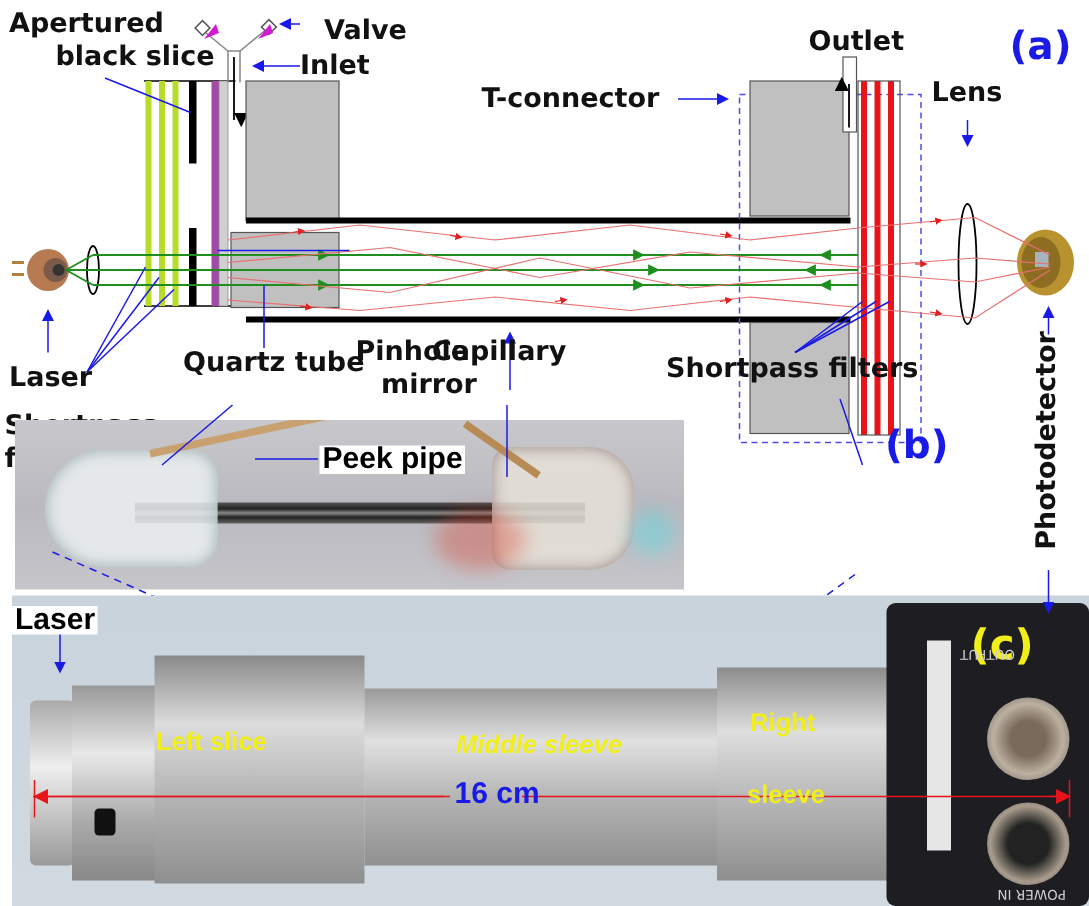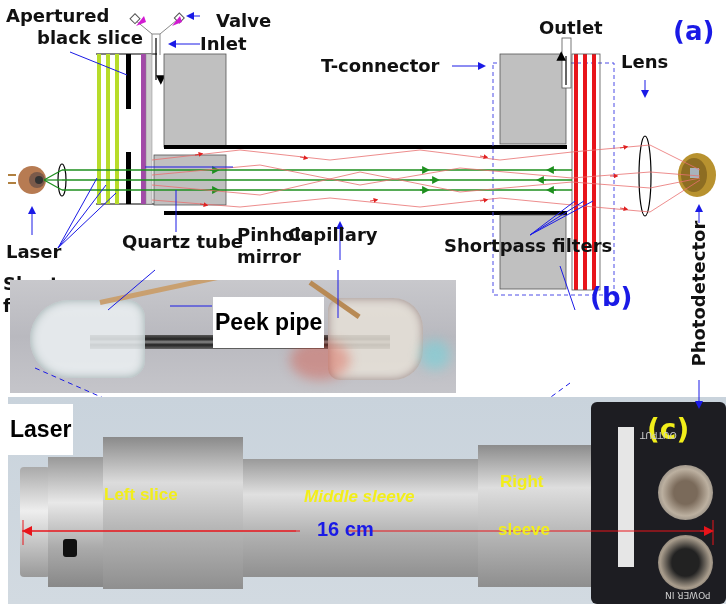--- a/index.html
+++ b/index.html
@@ -1,20 +1,20 @@
 <!DOCTYPE html>
 <html><head>
 <meta charset="utf-8">
 <style>
   html,body{margin:0;padding:0;background:#fff;}
   body{width:726px;height:604px;position:relative;overflow:hidden;font-family:"DejaVu Sans","Liberation Sans",sans-serif;}
   .lbl{position:absolute;font-weight:bold;color:#111;font-size:18px;line-height:19px;white-space:nowrap;}
   .panel-tag{position:absolute;font-weight:bold;color:#1a1ae6;font-size:26px;}
   .photo-lbl{position:absolute;font-family:"Liberation Sans",sans-serif;font-weight:bold;font-size:17px;color:#f2ee1a;text-align:center;line-height:19px;}
-  .boxed{position:absolute;background:#fff;font-family:"Liberation Sans",sans-serif;font-weight:bold;font-size:23px;color:#000;padding:16px 2px;line-height:19px;}
+  .boxed{position:absolute;background:#fff;font-family:"Liberation Sans",sans-serif;font-weight:bold;font-size:20px;color:#000;padding:0 2px;line-height:19px;}
   svg{position:absolute;left:0;top:0;}
 </style>
 </head>
 <body>
 
 <svg width="726" height="604" viewBox="0 0 726 604">
   <defs>
     <marker id="ab" markerWidth="8" markerHeight="8" refX="6" refY="4" orient="auto">
         <path d="M0,0 L8,4 L0,8 z" fill="#1a1ae6"></path>
       </marker>
@@ -149,21 +149,21 @@
 <div class="lbl" style="left:216px;top:11px;">Valve</div>
 <div class="lbl" style="left:200px;top:34px;">Inlet</div>
 <div class="lbl" style="left:539px;top:18px;">Outlet</div>
 <div class="panel-tag" style="left:673px;top:16px;">(a)</div>
 <div class="lbl" style="left:321px;top:56px;">T-connector</div>
 <div class="lbl" style="left:621px;top:52px;">Lens</div>
 <div class="lbl" style="left:6px;top:242px;">Laser</div>
 <div class="lbl" style="left:3px;top:274px;">Shortpass</div>
 <div class="lbl" style="left:3px;top:296px;">filters</div>
 <div class="lbl" style="left:237px;top:225px;">Pinhole</div>
-<div class="lbl" style="left:237px;top:247px;">mirror</div>
+<div class="lbl" style="left:254px;top:247px;">mirror</div>
 <div class="lbl" style="left:122px;top:232px;">Quartz tube</div>
 <div class="lbl" style="left:288px;top:225px;">Capillary</div>
 <div class="lbl" style="left:444px;top:236px;">Shortpass filters</div>
 
 <div style="position:absolute;left:10px;top:280px;width:446px;height:113px;background:linear-gradient(180deg,#c8c8cc 0%,#b9b9bf 50%,#c5c5ca 100%);overflow:hidden;">
   <div style="position:absolute;left:80px;top:55px;width:300px;height:14px;background:linear-gradient(180deg,#555 0%,#222 30%,#888 50%,#222 70%,#666 100%);"></div>
   <div style="position:absolute;left:20px;top:20px;width:115px;height:78px;border-radius:40px 18px 18px 40px;background:rgba(235,240,242,0.85);box-shadow:inset 0 0 10px #9aa;"></div>
   <div style="position:absolute;left:318px;top:18px;width:95px;height:82px;border-radius:12px 30px 30px 12px;background:rgba(230,225,215,0.85);box-shadow:inset 0 0 10px #988;"></div>
   <div style="position:absolute;left:90px;top:20px;width:150px;height:5px;background:#c9a070;transform:rotate(-12deg);transform-origin:left;"></div>
   <div style="position:absolute;left:300px;top:0px;width:60px;height:5px;background:#b88a55;transform:rotate(35deg);transform-origin:left;"></div>
@@ -213,18 +213,18 @@
     <line x1="713" y1="520" x2="713" y2="545" stroke="#e8141a" stroke-width="1"></line>
   </g>
   <line x1="40" y1="420" x2="40" y2="447" stroke="#1a1ae6" stroke-width="1" marker-end="url(#ab2)"></line>
   <line x1="699" y1="380" x2="699" y2="407" stroke="#1a1ae6" stroke-width="1" marker-end="url(#ab2)"></line>
 </svg>
 <div class="boxed" style="left:8px;top:404px;">Laser</div>
 <div class="photo-lbl" style="left:104px;top:485px;">Left slice</div>
 <div class="photo-lbl" style="left:304px;top:487px;font-style:italic;">Middle sleeve</div>
 <div class="photo-lbl" style="left:500px;top:472px;">Right</div>
 <div class="photo-lbl" style="left:498px;top:520px;">sleeve</div>
-<div style="position:absolute;left:303px;top:518px;font-family:'Liberation Sans',sans-serif;font-weight:bold;font-size:20px;color:#1a1ae6;margin-left:14px;">16 cm</div>
+<div style="position:absolute;left:303px;top:518px;font-family:'Liberation Sans',sans-serif;font-weight:bold;font-size:20px;color:#1a1ae6;">16 cm</div>
 <div class="panel-tag" style="left:647px;top:413px;color:#f2ee1a;font-size:28px;">(c)</div>
 <div style="position:absolute;left:640px;top:430px;font-size:9px;color:#cfcfcf;transform:rotate(180deg);">OUTPUT</div>
 <div style="position:absolute;left:665px;top:590px;font-size:9px;color:#cfcfcf;transform:rotate(180deg);">POWER IN</div>
 
 <div class="lbl" style="left:628px;top:287px;width:140px;text-align:center;transform:rotate(-90deg);background:#fff;">Photodetector</div>
 
 </body></html>

